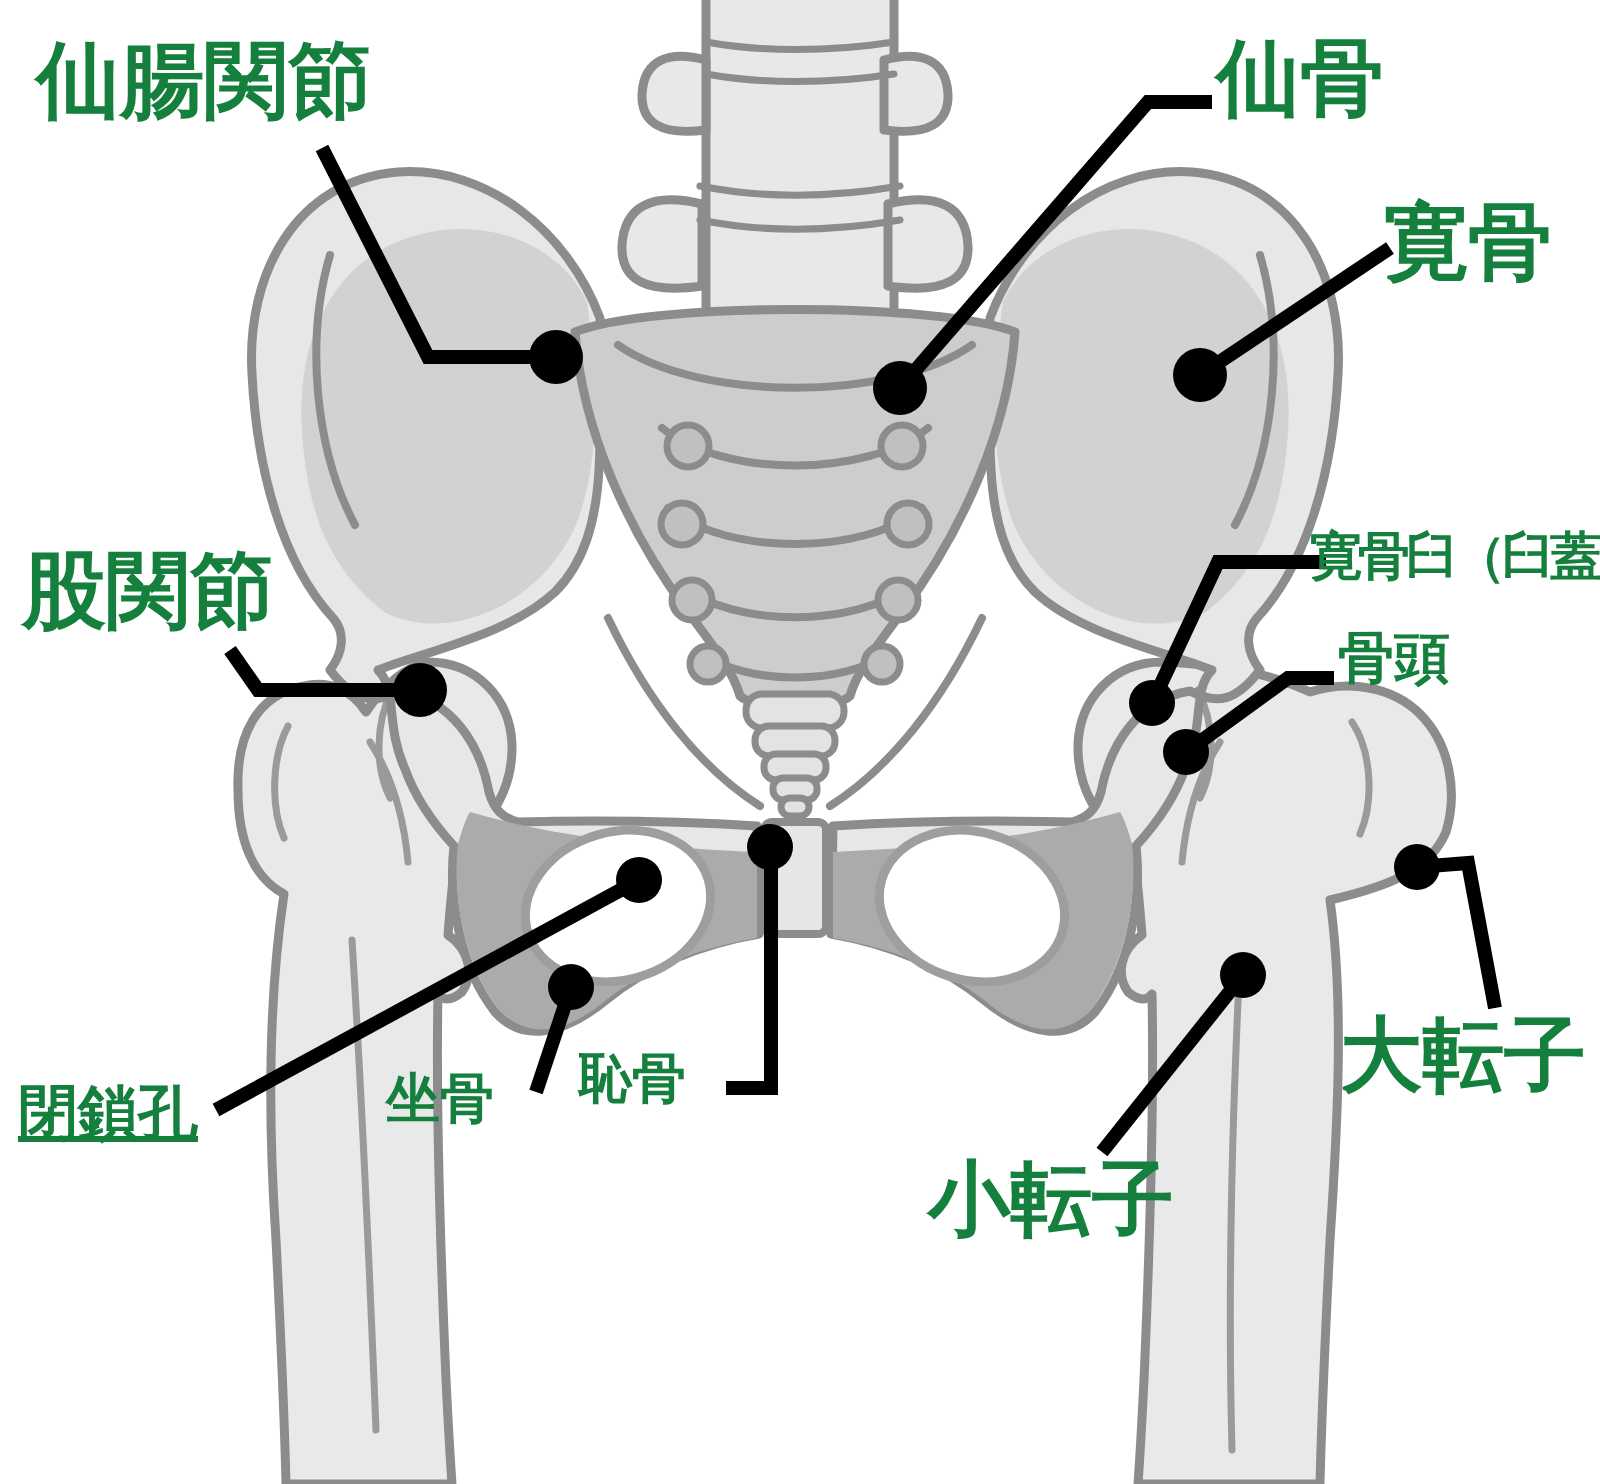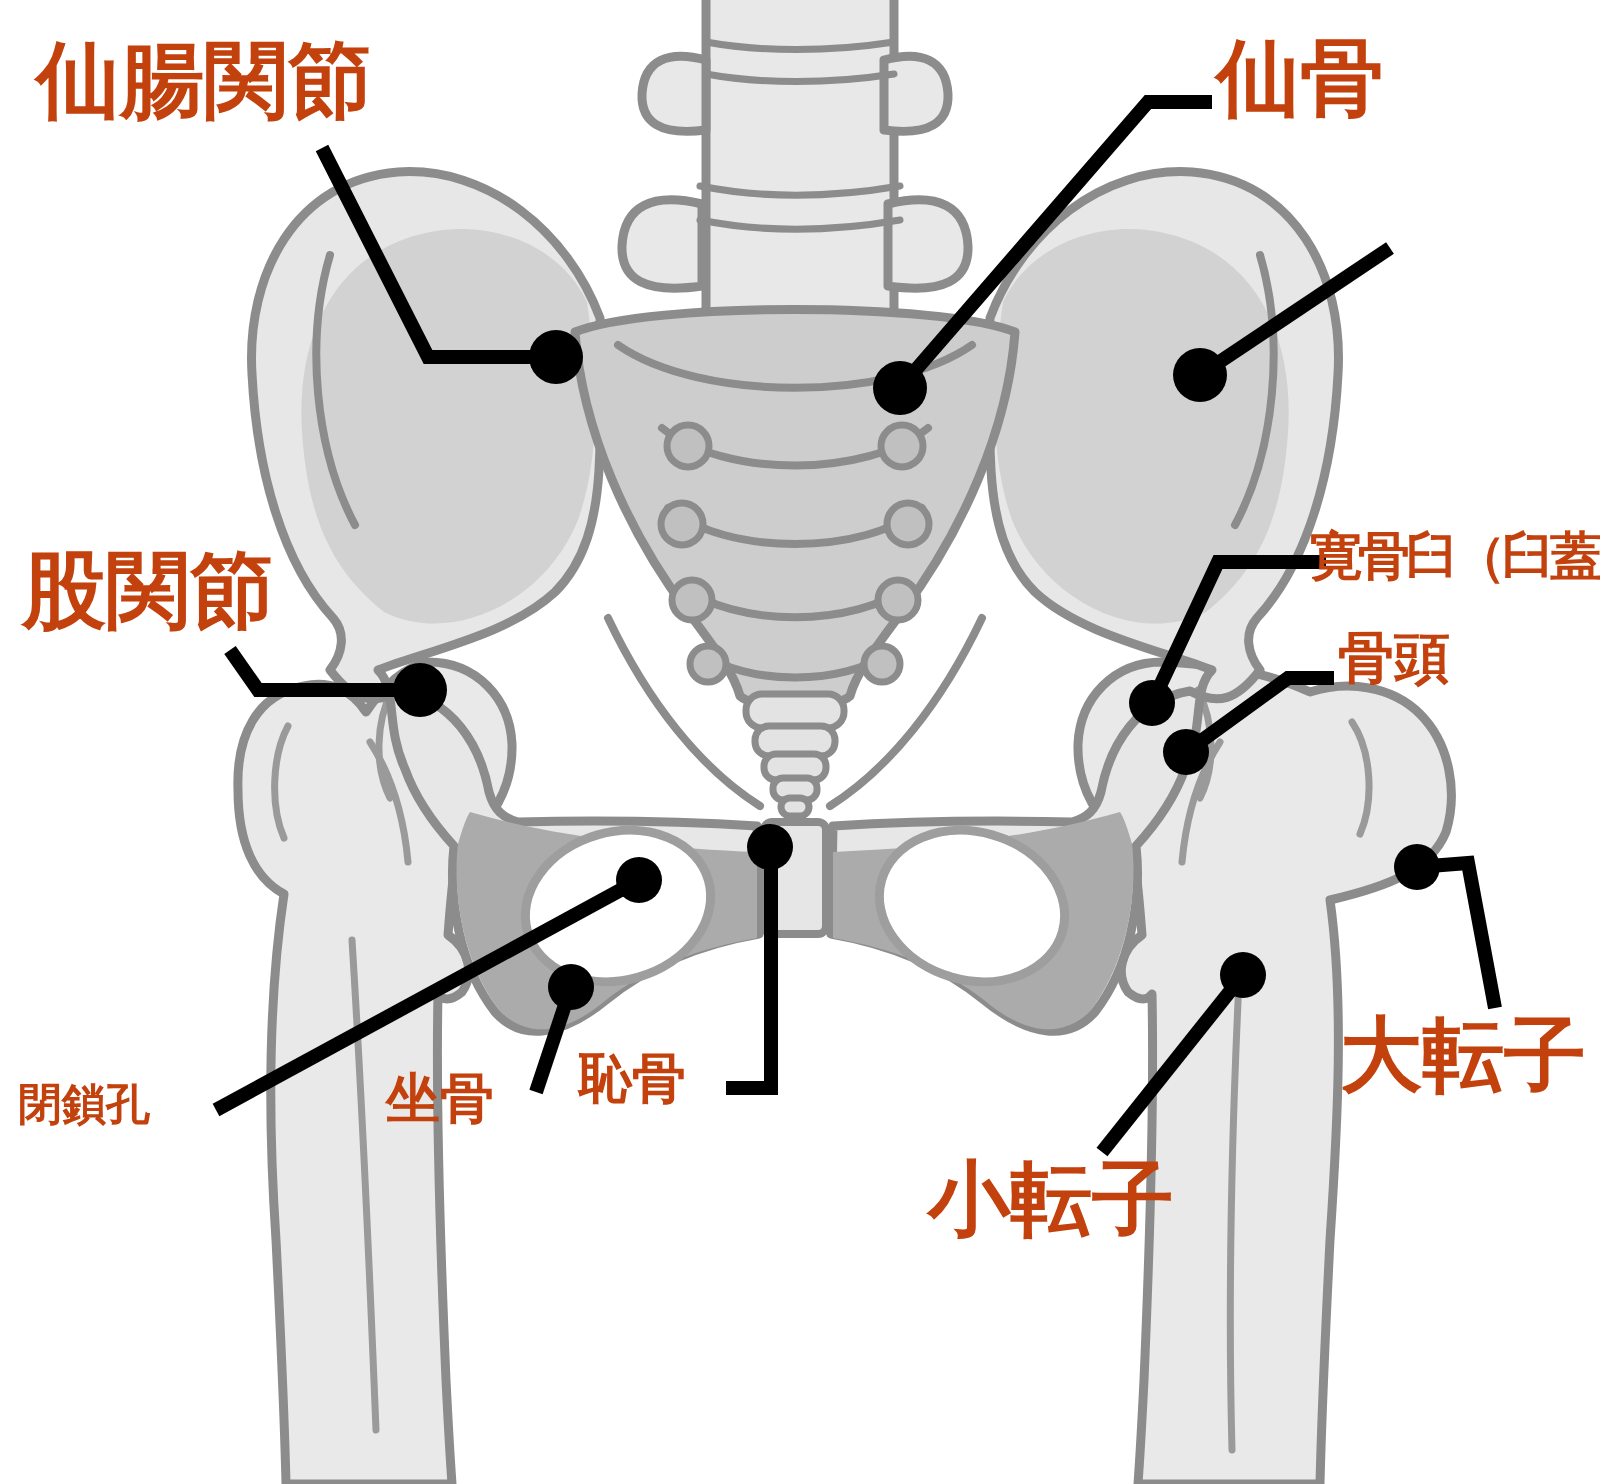--- a/index.html
+++ b/index.html
@@ -2,29 +2,29 @@
 <html><head>
 <meta charset="utf-8">
 <style>
   html,body{margin:0;padding:0;background:#fff;}
   .stage{
     position:relative;width:1600px;height:1484px;background:#ffffff;
     overflow:hidden;font-family:"DejaVu Sans","Liberation Sans",sans-serif;
   }
   .stage svg{position:absolute;left:0;top:0;}
   .lbl{
-    position:absolute;color:#c2410c;font-weight:bold;line-height:1;
+    position:absolute;color:#15803d;font-weight:bold;line-height:1;
     white-space:nowrap;letter-spacing:0px;
     font-family:"DejaVu Sans","Liberation Sans",sans-serif;
   }
   .lbl.s84{font-size:84px;}
   .lbl.s82{font-size:82px;}
   .lbl.s80{font-size:56px;}
   .lbl.s74{font-size:54px;}
-  .lbl.s62{font-size:44px;}
+  .lbl.s62{font-size:60px;text-decoration:underline;}
   .lbl.s52{font-size:52px;letter-spacing:-4px;}
 </style>
 </head>
 <body>
 
 <div class="stage">
 
 <svg width="1600" height="1484" viewBox="0 0 1600 1484">
 
   <g fill="#e9e9e9" stroke="#8c8c8c" stroke-width="9" stroke-linejoin="round">
@@ -221,20 +221,21 @@
     <circle cx="639" cy="880" r="23"></circle>
     <circle cx="571" cy="987" r="23"></circle>
     <circle cx="770" cy="847" r="23"></circle>
     <circle cx="1243" cy="975" r="23"></circle>
     <circle cx="1417" cy="867" r="23"></circle>
   </g>
 </svg>
 
 <div class="lbl s84" style="left:36px;top:38px;">仙腸関節</div>
 <div class="lbl s84" style="left:1216px;top:36px;">仙骨</div>
+<div class="lbl s84" style="left:1384px;top:200px;">寛骨</div>
 <div class="lbl s84" style="left:22px;top:548px;">股関節</div>
 <div class="lbl s52" style="left:1310px;top:530px;">寛骨臼（臼蓋）</div>
 <div class="lbl s80" style="left:1338px;top:630px;">骨頭</div>
 <div class="lbl s62" style="left:18px;top:1082px;">閉鎖孔</div>
 <div class="lbl s74" style="left:386px;top:1072px;">坐骨</div>
 <div class="lbl s74" style="left:578px;top:1052px;">恥骨</div>
 <div class="lbl s82" style="left:928px;top:1158px;">小転子</div>
 <div class="lbl s82" style="left:1340px;top:1014px;text-align:center;">大転子</div>
 
 </div>

